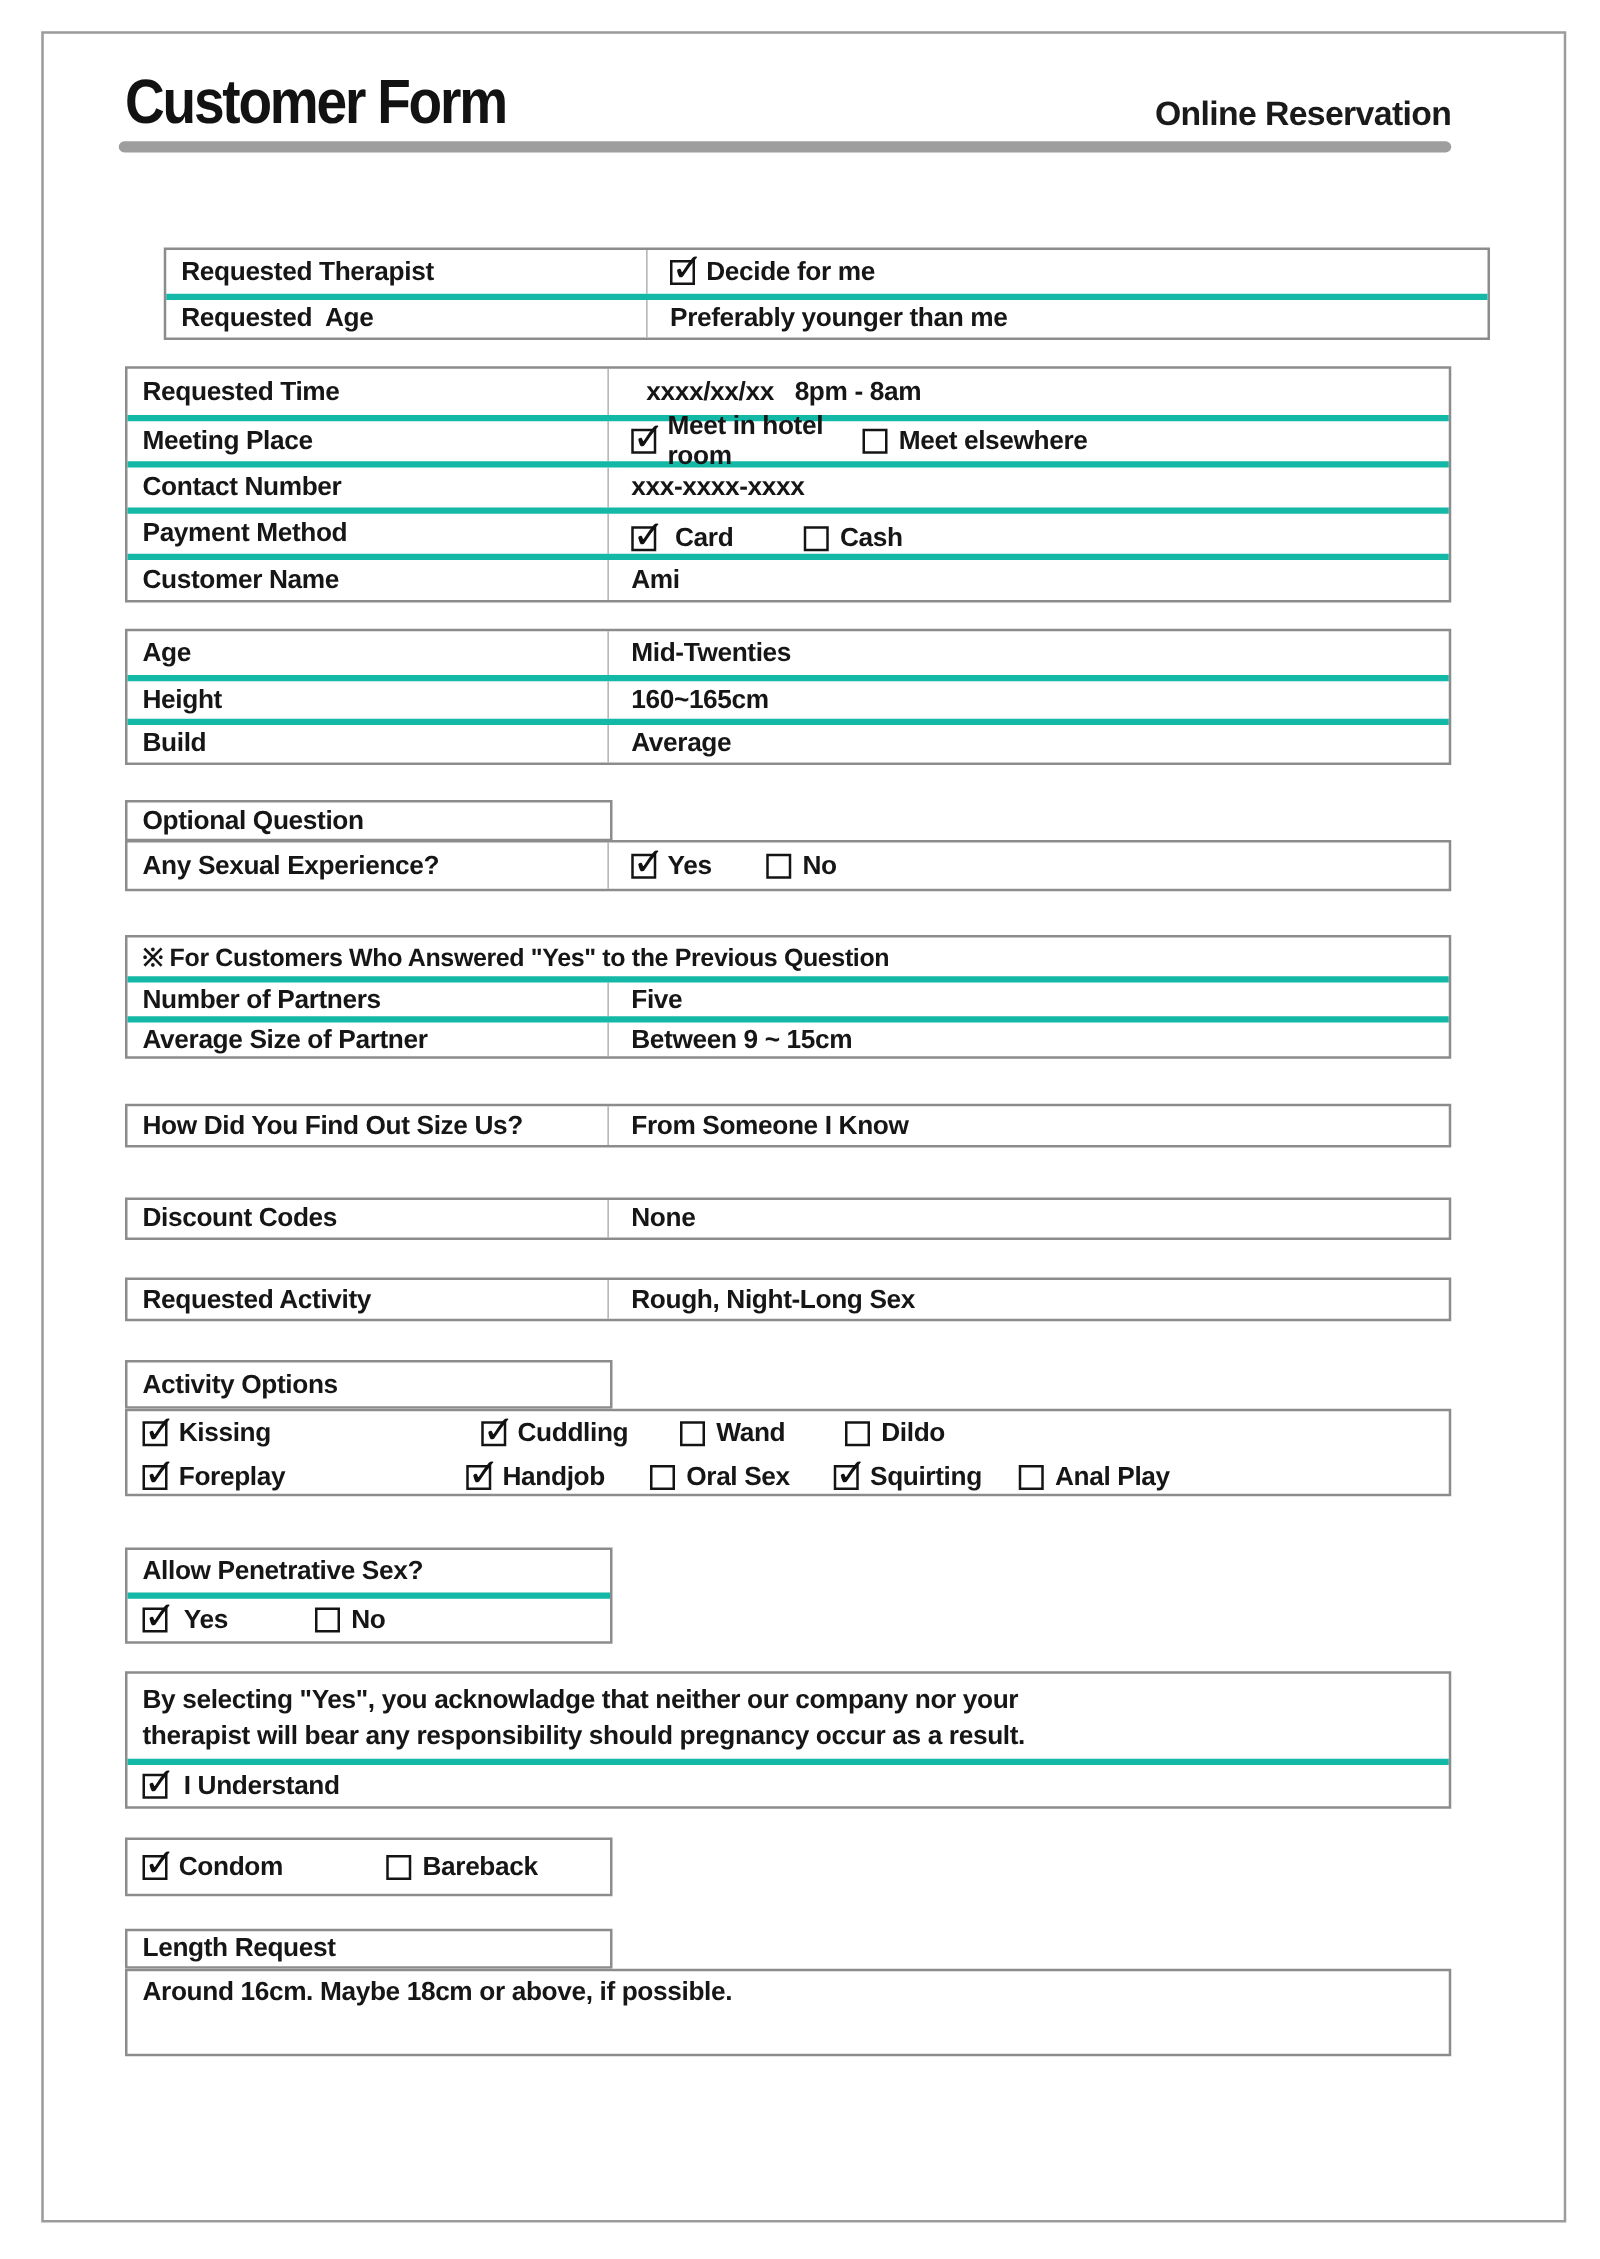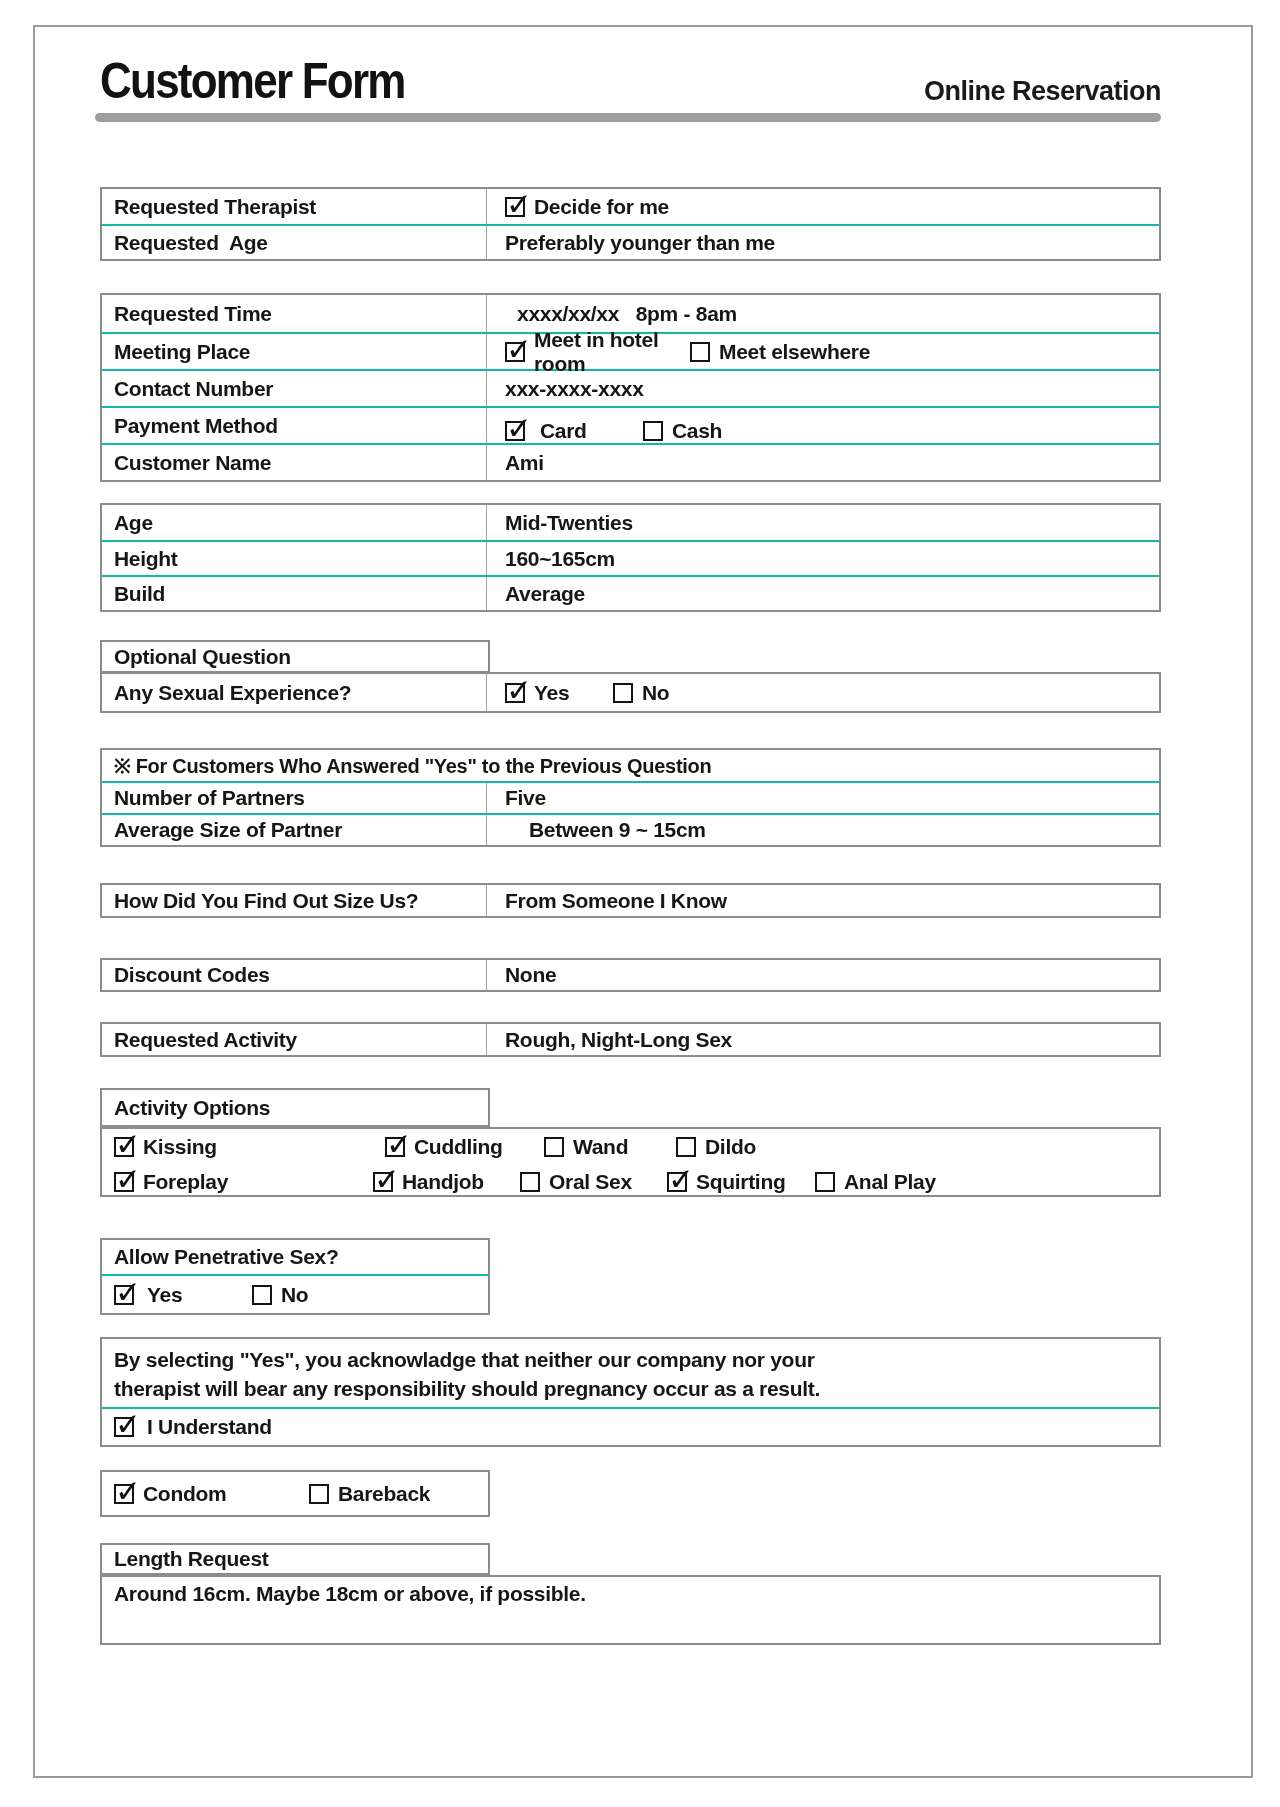--- a/index.html
+++ b/index.html
@@ -24,21 +24,21 @@
   .title-rule {
     position:absolute; left:95px; top:113px; width:1066px; height:9px;
     background:#9e9e9e; border-radius:5px;
   }
   
   .tbl {
     position:absolute; left:100px; width:1061px;
     border:2px solid #8c8c8c; background:#fff;
   }
   .tbl.narrow { width:390px; }
-  .row { display:flex; align-items:center; border-top:2px solid #14b8a6; }
+  .row { display:flex; align-items:center; border-top:5px solid #14b8a6; }
   .row:first-child { border-top:none; }
   .lbl {
     width:385px; flex:0 0 385px; padding-left:12px; font-size:21px; font-weight:bold;
     border-right:1px solid #a2a2a2; align-self:stretch; display:flex; align-items:center;
     white-space:pre-wrap; letter-spacing:-0.3px;
   }
   .lbl.noborder { border-right:none; }
   .val {
     flex:1; padding-left:18px; font-size:21px; font-weight:bold; white-space:pre-wrap;
     display:flex; align-items:center; letter-spacing:-0.3px;
@@ -60,21 +60,21 @@
 </head>
 <body>
 
 <div class="page">
   <div class="page-frame"></div>
 
   <div class="title">Customer Form</div>
   <div class="subtitle">Online Reservation</div>
   <div class="title-rule"></div>
 
-  <div class="tbl" style="top:187px;">
+  <div class="tbl" style="top:198px;margin-left:31px;">
     <div class="row" style="height:35px;">
       <div class="lbl">Requested Therapist</div>
       <div class="val">
         <span class="cb-item">
           <span class="cb checked"></span>
           <span class="cb-label">Decide for me</span>
         </span>
       </div>
     </div>
     <div class="row" style="height:35px;">
@@ -161,21 +161,21 @@
   </div>
 
   <div class="tbl" style="top:748px;">
     <div class="row" style="height:31px;">
       <div class="full-lbl">※ For Customers Who Answered "Yes" to the Previous Question</div>
     </div>
     <div class="row" style="height:32px;">
       <div class="lbl">Number of Partners</div>
       <div class="val">Five</div>
     </div>
-    <div class="row" style="height:32px;gap:24px;">
+    <div class="row" style="height:32px;">
       <div class="lbl">Average Size of Partner</div>
       <div class="val">Between 9 ~ 15cm</div>
     </div>
   </div>
 
   <div class="tbl" style="top:883px; height:35px;">
     <div class="row" style="height:100%;">
       <div class="lbl">How Did You Find Out Size Us?</div>
       <div class="val">From Someone I Know</div>
     </div>

